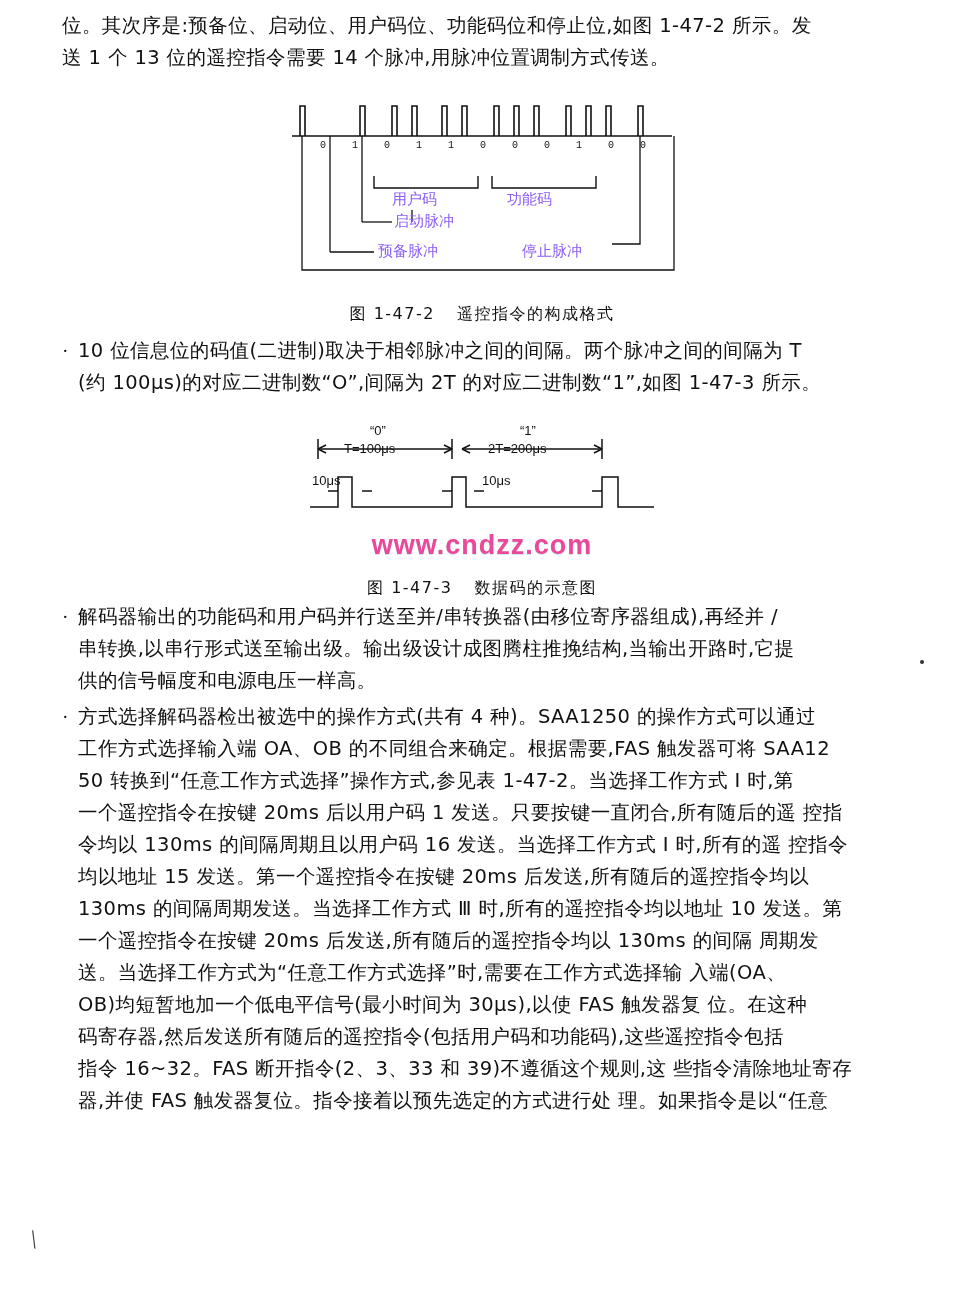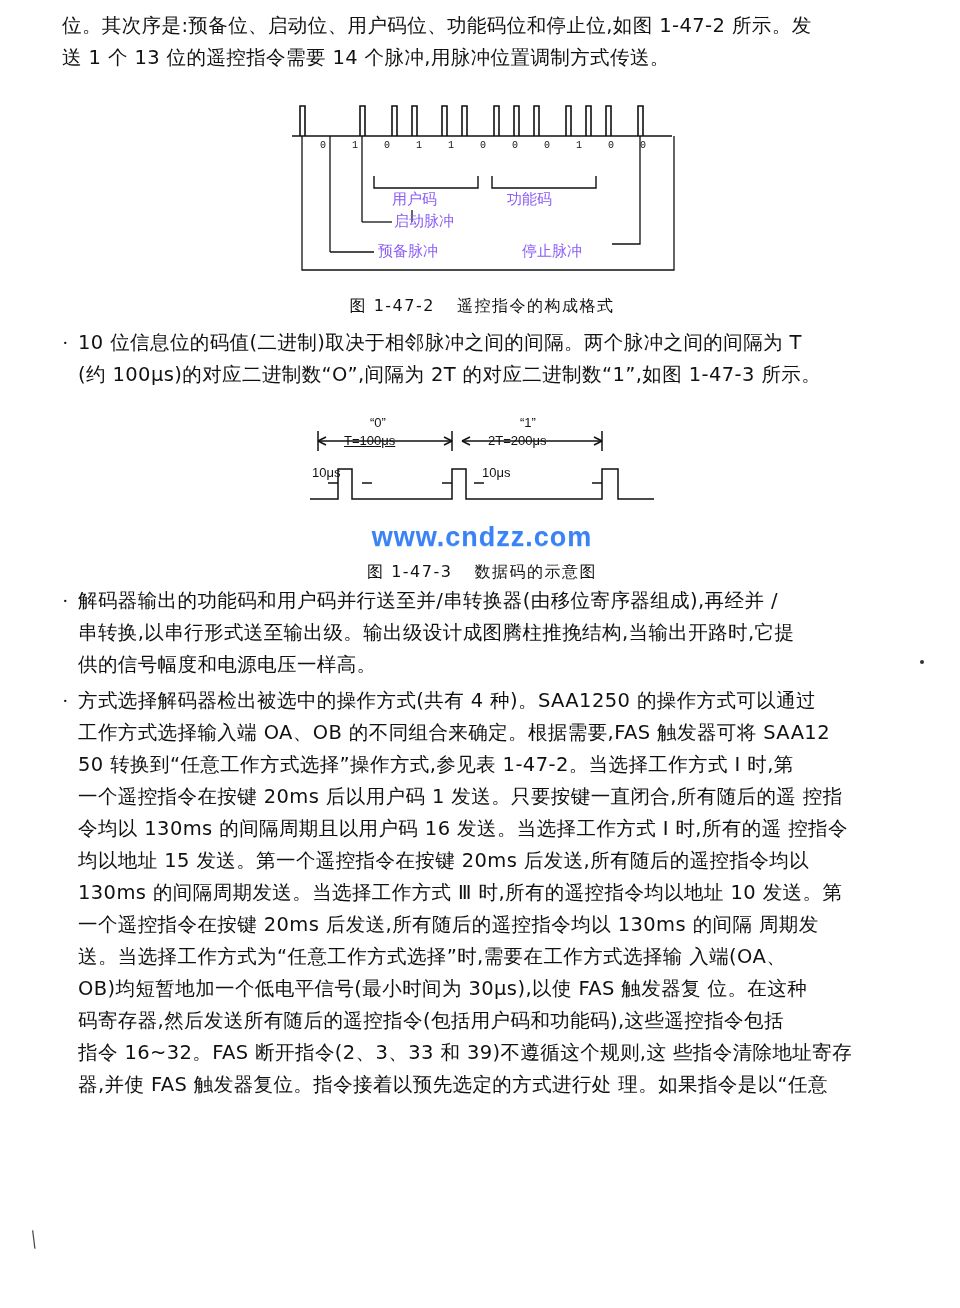--- a/index.html
+++ b/index.html
@@ -43,21 +43,21 @@
     text-align: left;
   }
   .bullet-body {
     flex: 1 1 auto;
   }
   .fig-caption {
     text-align: center;
     font-size: 16px;
     line-height: 22px;
     letter-spacing: 1.5px;
-    margin: 8px 0 2px 0;
+    margin: 16px 0 2px 0;
     font-family: "Liberation Serif", serif;
   }
   .fig-caption .gap { display: inline-block; width: 22px; }
 
   
   .fig1-wrap {
     margin: 18px 0 0 0;
     display: flex;
     justify-content: center;
   }
@@ -99,21 +99,21 @@
     height: 105px;
   }
   .fig2 .lbl {
     position: absolute;
     font-family: "Liberation Sans", sans-serif;
     font-size: 13px;
     white-space: nowrap;
   }
   .watermark {
     text-align: center;
-    color: #3b82f6;
+    color: #ec4899;
     font-family: "Liberation Sans", sans-serif;
     font-size: 27px;
     font-weight: bold;
     letter-spacing: 1px;
     margin: 4px 0 0 0;
     text-shadow: 0 1px 0 #cfe9f5;
   }
   .dot-mark {
     position: absolute;
     right: 36px;
@@ -222,21 +222,21 @@
 
           <path d="M26 70 L36 70"></path>
           <path d="M60 70 L70 70"></path>
           <path d="M140 70 L150 70"></path>
           <path d="M172 70 L182 70"></path>
           <path d="M290 70 L300 70"></path>
         </g>
       </svg>
       <div class="lbl" style="left:68px; top:2px;">“0”</div>
       <div class="lbl" style="left:218px; top:2px;">“1”</div>
-      <div class="lbl" style="left:42px; top:20px;text-decoration:underline;">T=100μs</div>
+      <div class="lbl" style="left:42px; top:20px;">T=100μs</div>
       <div class="lbl" style="left:186px; top:20px;text-align:center;">2T=200μs</div>
       <div class="lbl" style="left:10px; top:52px;">10μs</div>
       <div class="lbl" style="left:180px; top:52px;">10μs</div>
     </div>
   </div>
 
   <div class="watermark">www.cndzz.com</div>
 
   <div class="fig-caption cn">
     <span>图 1-47-3</span><span class="gap"></span><span>数据码的示意图</span>

